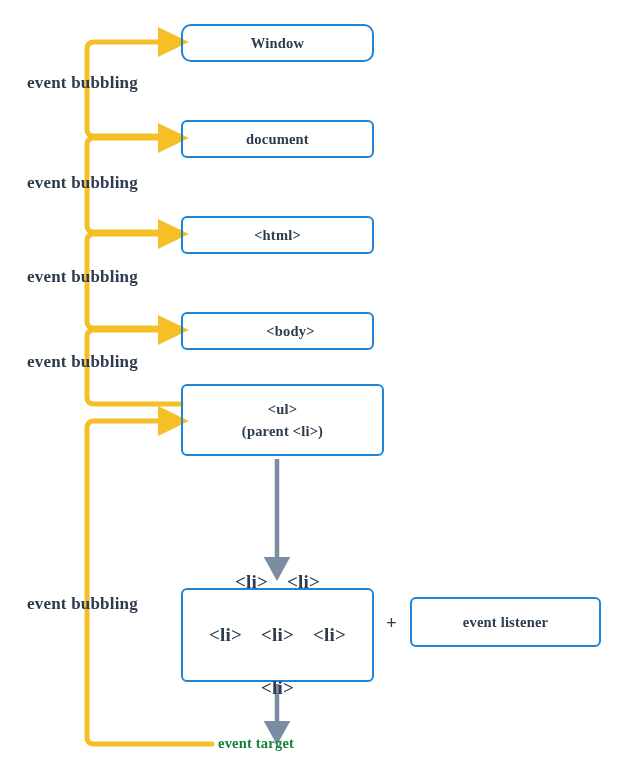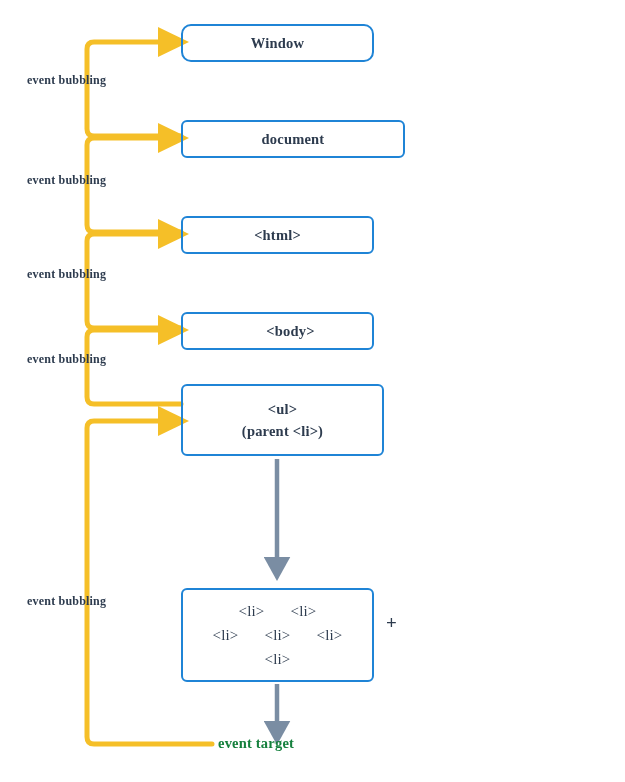--- a/index.html
+++ b/index.html
@@ -44,21 +44,21 @@
   .node-box .line1 {
     display: block;
   }
   .stack-line + .stack-line {
     margin-top: 5px;
   }
   .bubble-label {
     position: absolute;
     color: #2d3b4e;
     font-weight: bold;
-    font-size: 12px;
+    font-size: 17px;
     white-space: nowrap;
     letter-spacing: 0.2px;
   }
   .event-target-label {
     position: absolute;
     color: #15803d;
     font-weight: bold;
     font-size: 14.5px;
     white-space: nowrap;
     letter-spacing: 0.2px;
@@ -69,22 +69,23 @@
     font-weight: bold;
     font-size: 19px;
     line-height: 1;
   }
   .li-grid {
     position: absolute;
     display: flex;
     flex-direction: column;
     align-items: center;
     color: #2d3b4e;
-    font-weight: normal;
-    font-size: 15px;
+    font-weight: bold;
+    font-size: 19px;
+    gap: 24px;
   }
   .li-row {
     display: flex;
     justify-content: center;
   }
   .li-row + .li-row {
     margin-top: 7px;
   }
   .li-item {
     width: 52px;
@@ -118,21 +119,21 @@
 
     <path d="M 277,459 L 277,562" fill="none" stroke="#7a8da3" stroke-width="4.5" marker-end="url(#gray-head)"></path>
 
     <path d="M 277,684 L 277,726" fill="none" stroke="#7a8da3" stroke-width="4.5" marker-end="url(#gray-head)"></path>
   </svg>
 
   <div class="node-box" style="left:181px; top:24px; width:193px; height:38px;border-radius:10px;">
     <span class="line1">Window</span>
   </div>
 
-  <div class="node-box" style="left:181px; top:120px; width:224px; height:38px;">
+  <div class="node-box" style="left:181px; top:120px; width:193px; height:38px;">
     <span class="line1">document</span>
   </div>
 
   <div class="node-box" style="left:181px; top:216px; width:193px; height:38px;">
     <span class="line1">&lt;html&gt;</span>
   </div>
 
   <div class="node-box" style="left:181px; top:312px; width:193px; height:38px;padding-left:26px;">
     <span class="line1">&lt;body&gt;</span>
   </div>
@@ -152,20 +153,23 @@
         <span class="li-item">&lt;li&gt;</span>
         <span class="li-item">&lt;li&gt;</span>
         <span class="li-item">&lt;li&gt;</span>
       </div>
       <div class="li-row">
         <span class="li-item">&lt;li&gt;</span>
       </div>
     </div>
   </div>
 
+  <div class="node-box" style="left:410px; top:597px; width:191px; height:50px;">
+    <span class="line1">event listener</span>
+  </div>
 
   <div class="plus-sign" style="left:386px; top:613px;">+</div>
 
   <div class="bubble-label" style="left:27px; top:73px;">event bubbling</div>
   <div class="bubble-label" style="left:27px; top:173px;">event bubbling</div>
   <div class="bubble-label" style="left:27px; top:267px;">event bubbling</div>
   <div class="bubble-label" style="left:27px; top:352px;">event bubbling</div>
   <div class="bubble-label" style="left:27px; top:594px;">event bubbling</div>
 
   <div class="event-target-label" style="left:218px; top:735px;">event target</div>

